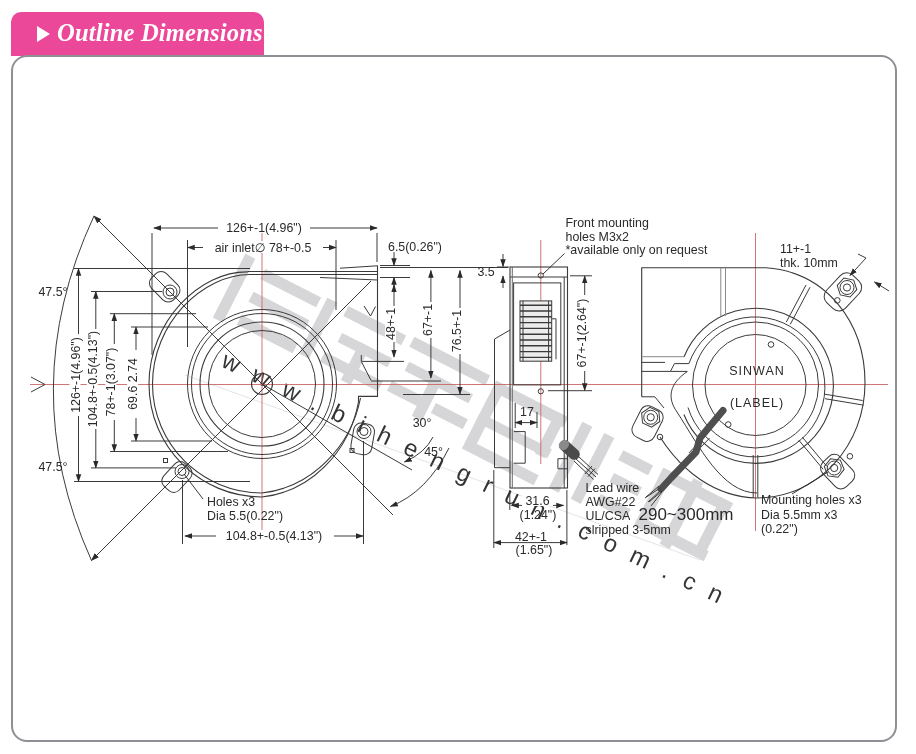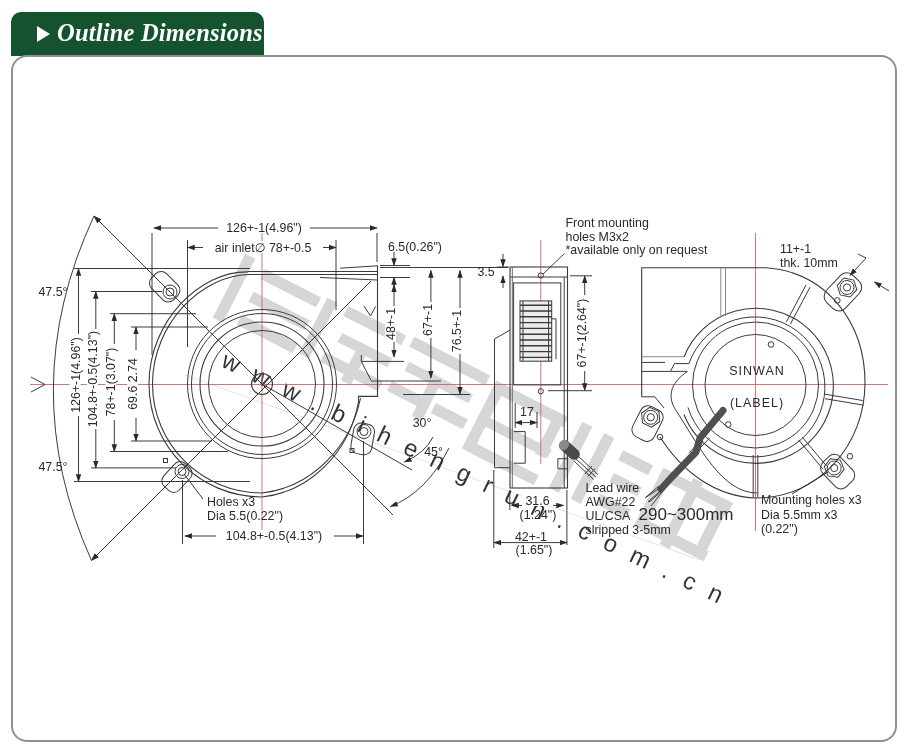--- a/index.html
+++ b/index.html
@@ -1,17 +1,17 @@
 <!DOCTYPE html>
 <html><head>
 <meta charset="utf-8">
 <style>
   html,body{margin:0;padding:0;background:#fff;}
   body{width:916px;height:754px;position:relative;font-family:"Liberation Sans",sans-serif;overflow:hidden;}
-  .tab{position:absolute;left:11px;top:12px;width:253px;height:44px;background:#14532d;border-radius:10px 10px 0 0;}
+  .tab{position:absolute;left:11px;top:12px;width:253px;height:44px;background:#ec4899;border-radius:10px 10px 0 0;}
   .tab .tri{position:absolute;left:26px;top:14px;width:0;height:0;border-left:13px solid #fff;border-top:8.5px solid transparent;border-bottom:8.5px solid transparent;}
   .tab .txt{position:absolute;left:46px;top:7px;color:#fff;font-family:"Liberation Serif",serif;font-style:italic;font-weight:bold;font-size:24.5px;letter-spacing:0.2px;white-space:nowrap;}
   .panel{position:absolute;left:11px;top:55px;width:886px;height:687px;border:2.5px solid #8f9095;border-radius:16px;box-sizing:border-box;}
   svg{position:absolute;left:0;top:0;}
   text{font-family:"Liberation Sans",sans-serif;fill:#2a2a2a;}
 </style>
 </head>
 <body>
 
 <div class="tab">

